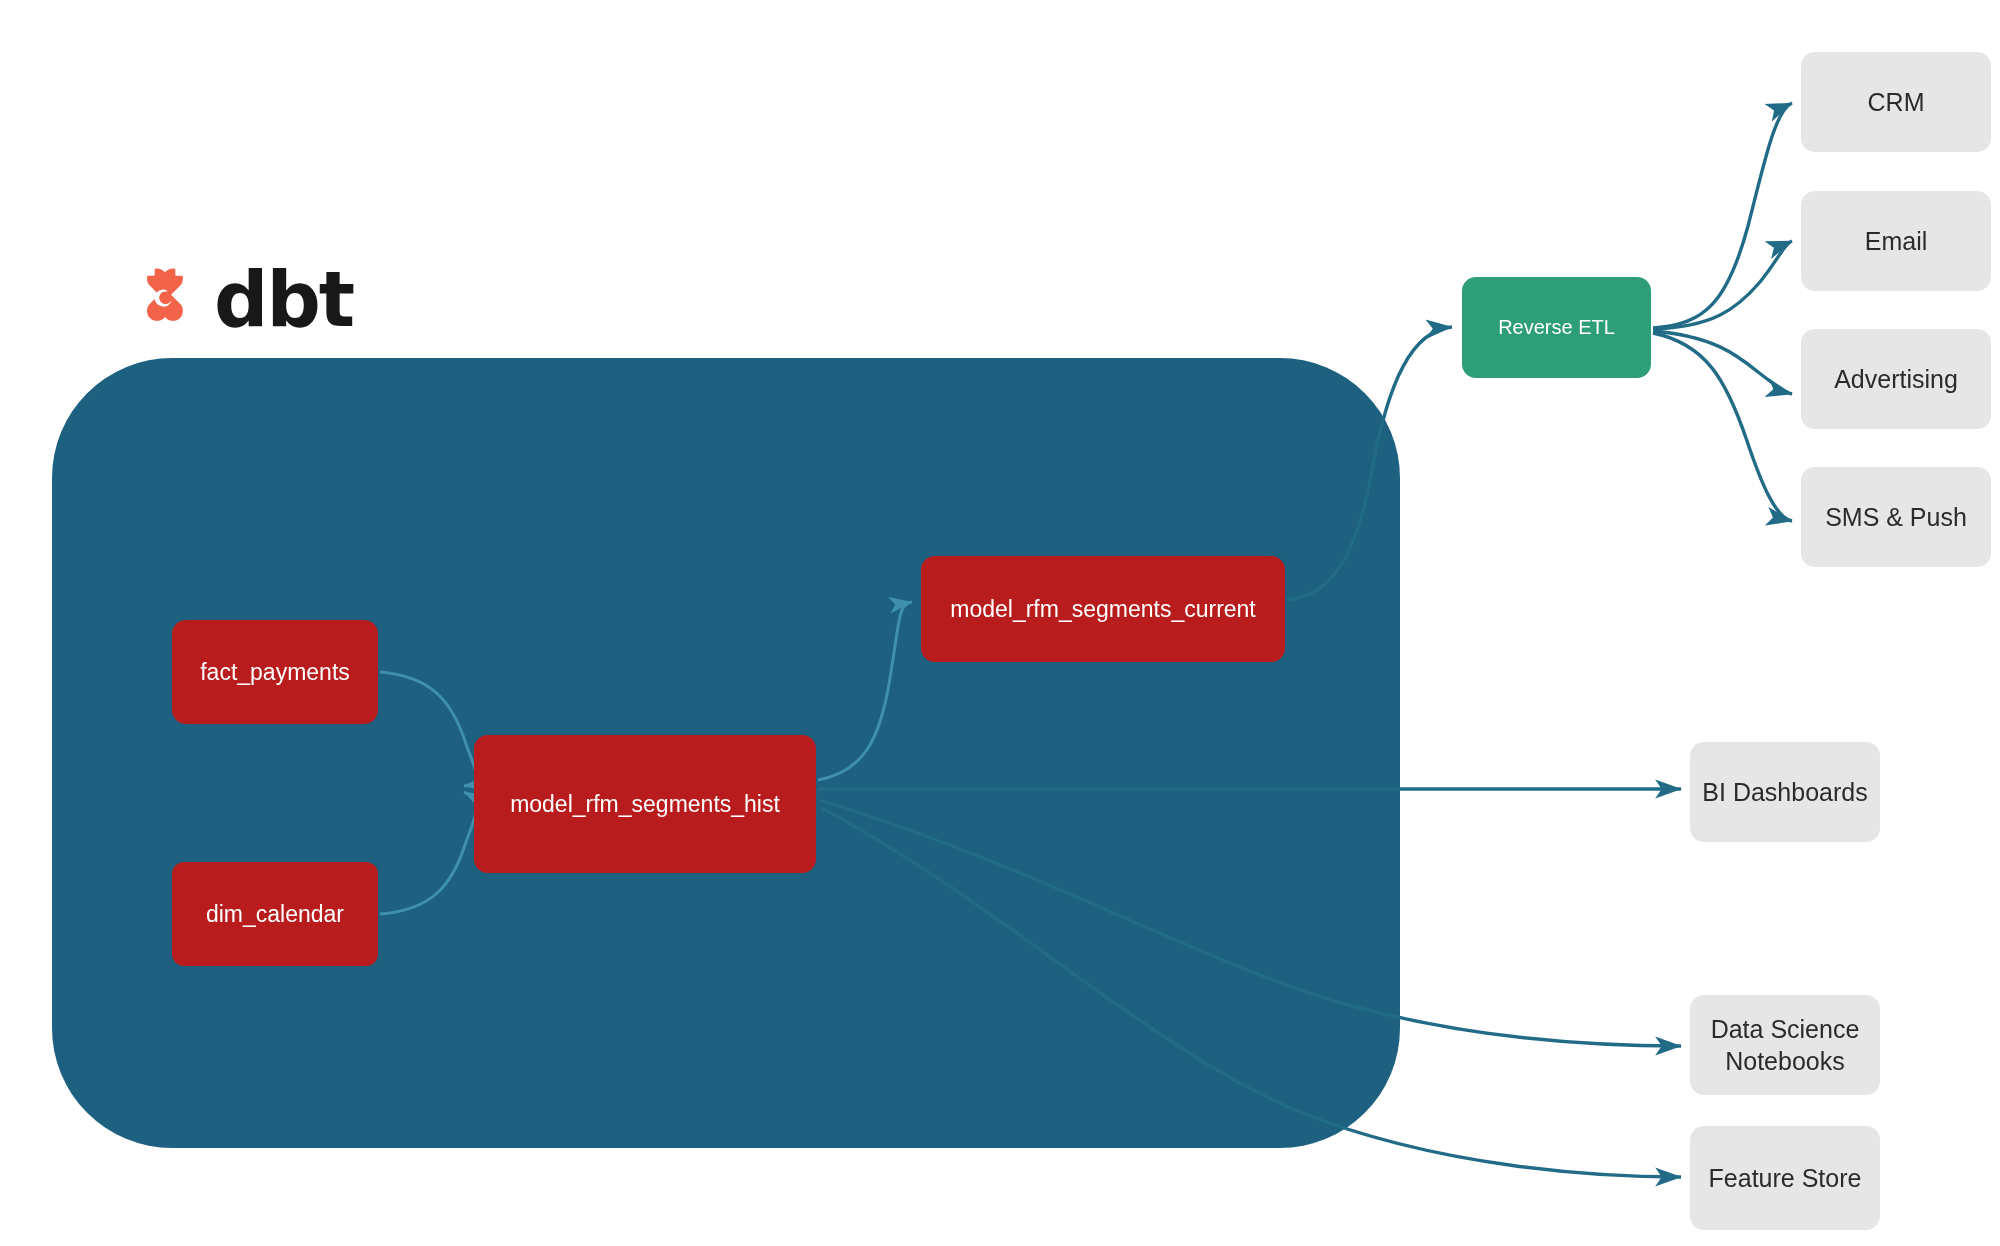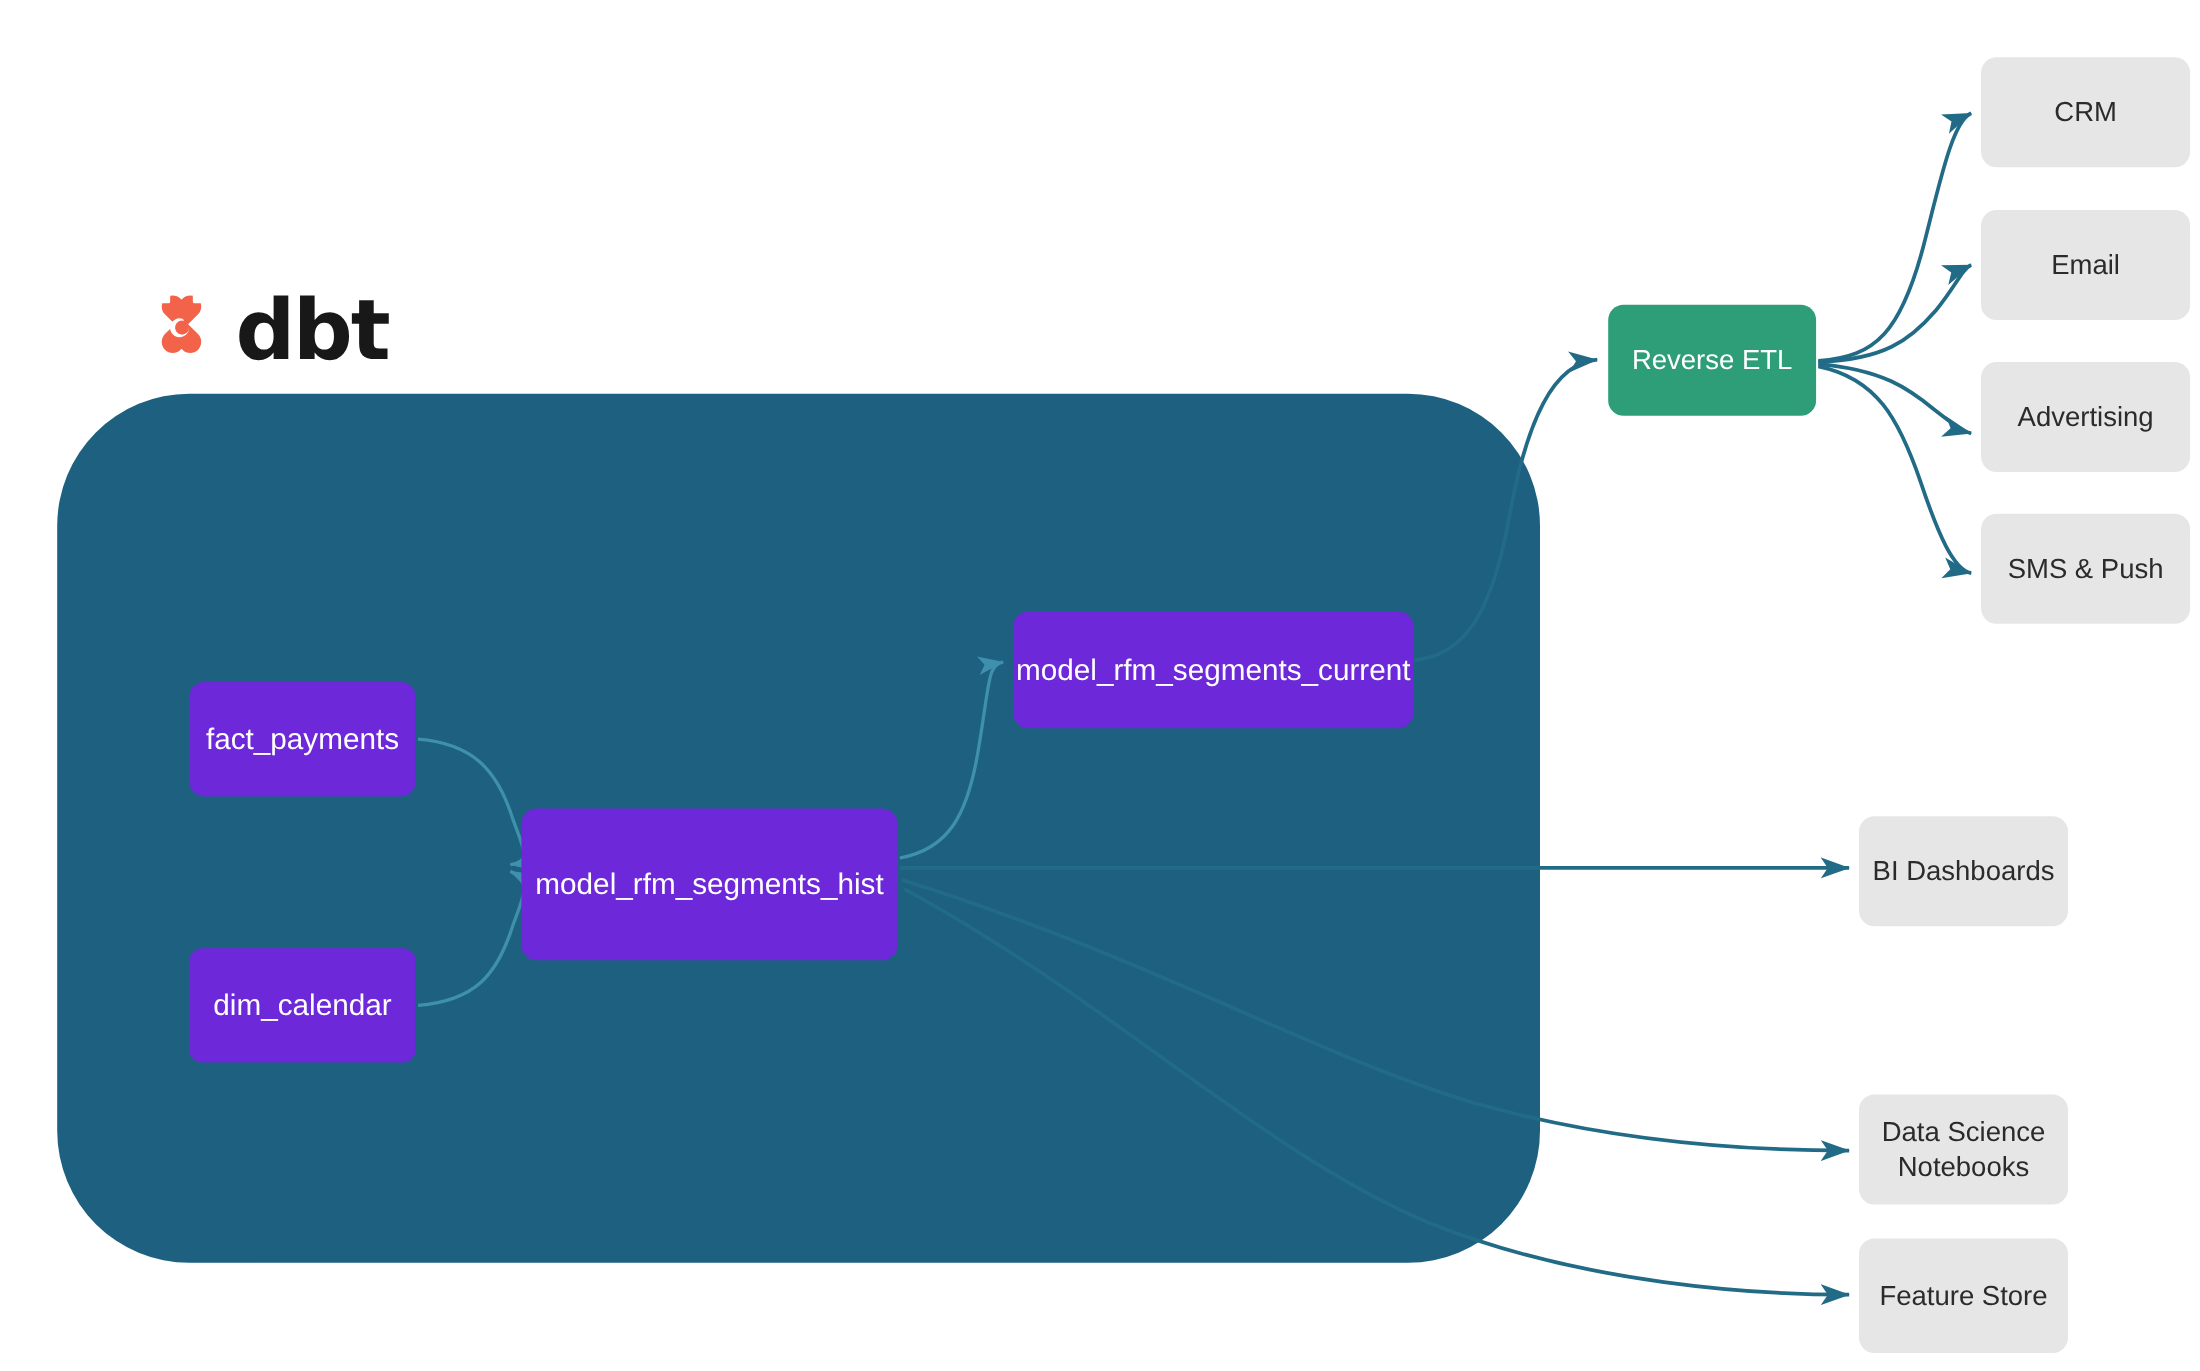--- a/index.html
+++ b/index.html
@@ -14,22 +14,22 @@
             font-size:76px;font-weight:bold;color:#181818;letter-spacing:-2px;
             line-height:96px;font-family:"DejaVu Sans","Liberation Sans",sans-serif;}
 
   
   #warehouse{position:absolute;left:52px;top:358px;width:1348px;height:790px;
              background:#1d6080;border-radius:120px;}
 
   
   .node{position:absolute;display:flex;align-items:center;justify-content:center;
         text-align:center;box-sizing:border-box;}
-  .dbt-node{background:#6d28d9;border-radius:14px;color:#ffffff;font-size:27px;}
-  .green-node{background:#2e9e78;border-radius:14px;color:#ffffff;font-size:25px;}
+  .dbt-node{background:#b91c1c;border-radius:14px;color:#ffffff;font-size:23px;}
+  .green-node{background:#2e9e78;border-radius:14px;color:#ffffff;font-size:20px;}
   .gray-node{background:#e6e6e6;border-radius:14px;color:#2b2b2b;font-size:25px;line-height:1.3;}
 
   #n-fact{left:172px;top:620px;width:206px;height:104px;}
   #n-dim{left:172px;top:862px;width:206px;height:104px;border-radius:12px;}
   #n-hist{left:474px;top:735px;width:342px;height:138px;}
   #n-current{left:921px;top:556px;width:364px;height:106px;}
   #n-retl{left:1462px;top:277px;width:189px;height:101px;}
 
   #n-crm{left:1801px;top:52px;width:190px;height:100px;}
   #n-email{left:1801px;top:191px;width:190px;height:100px;}

